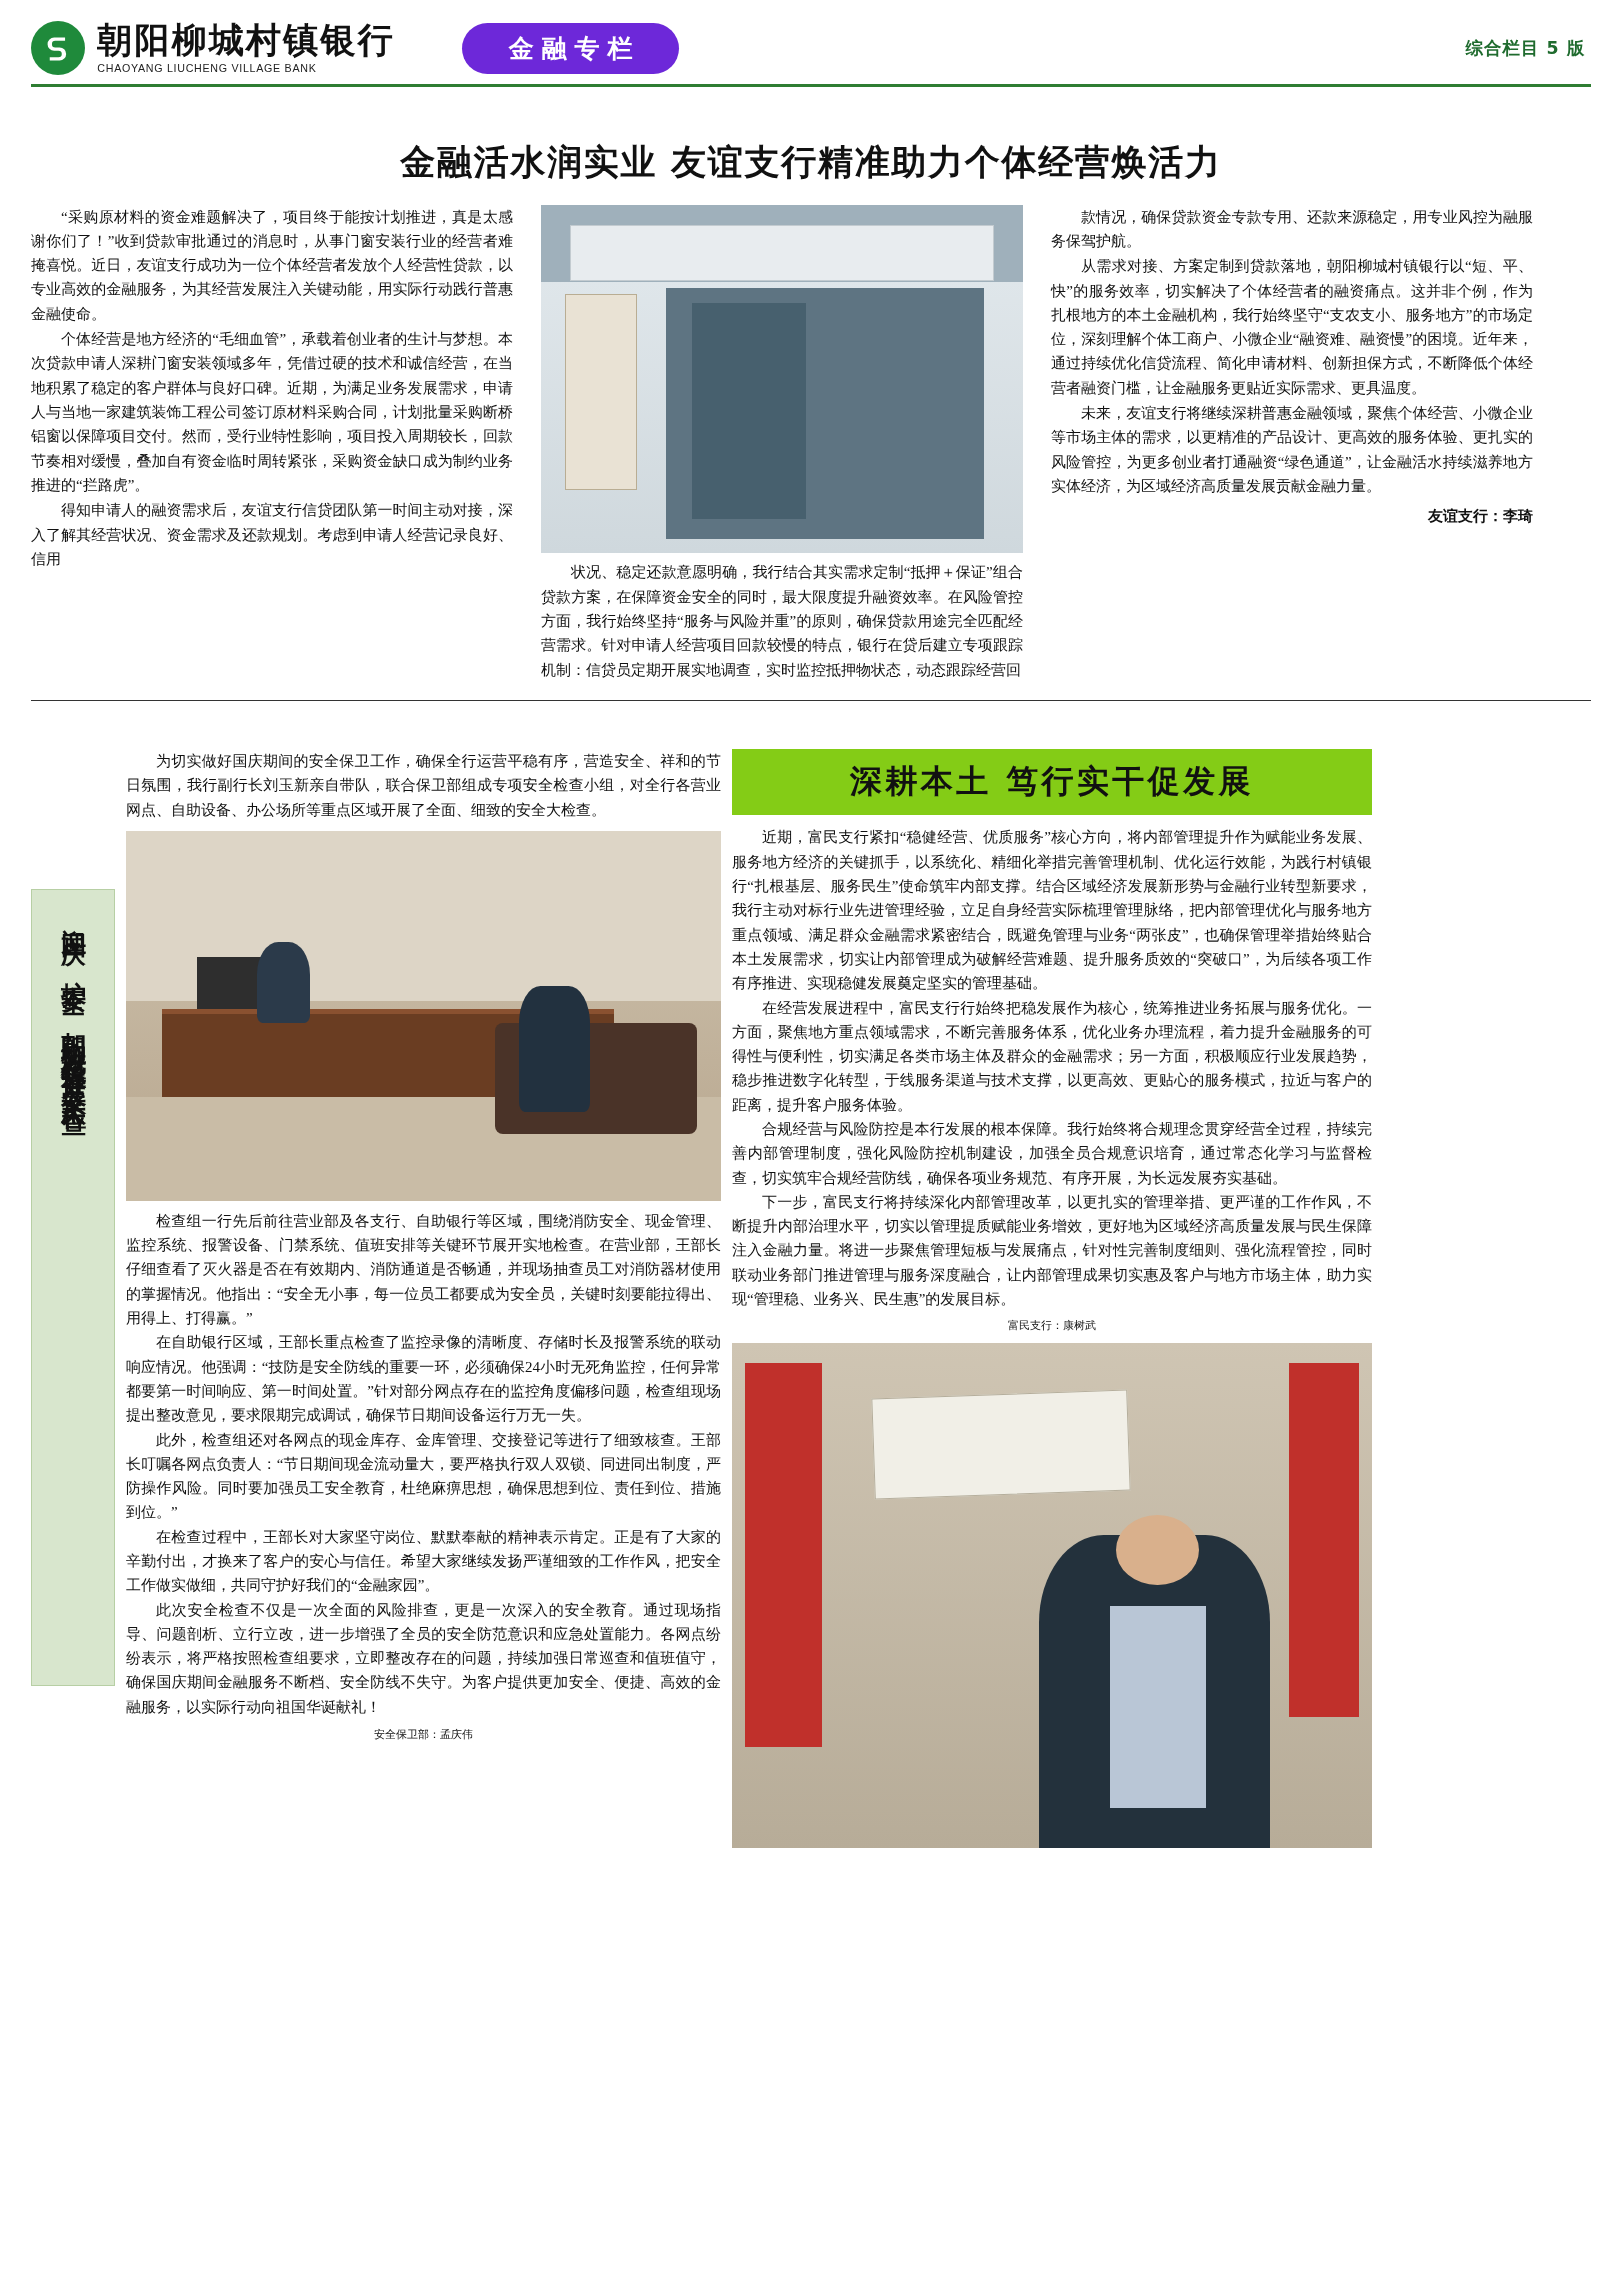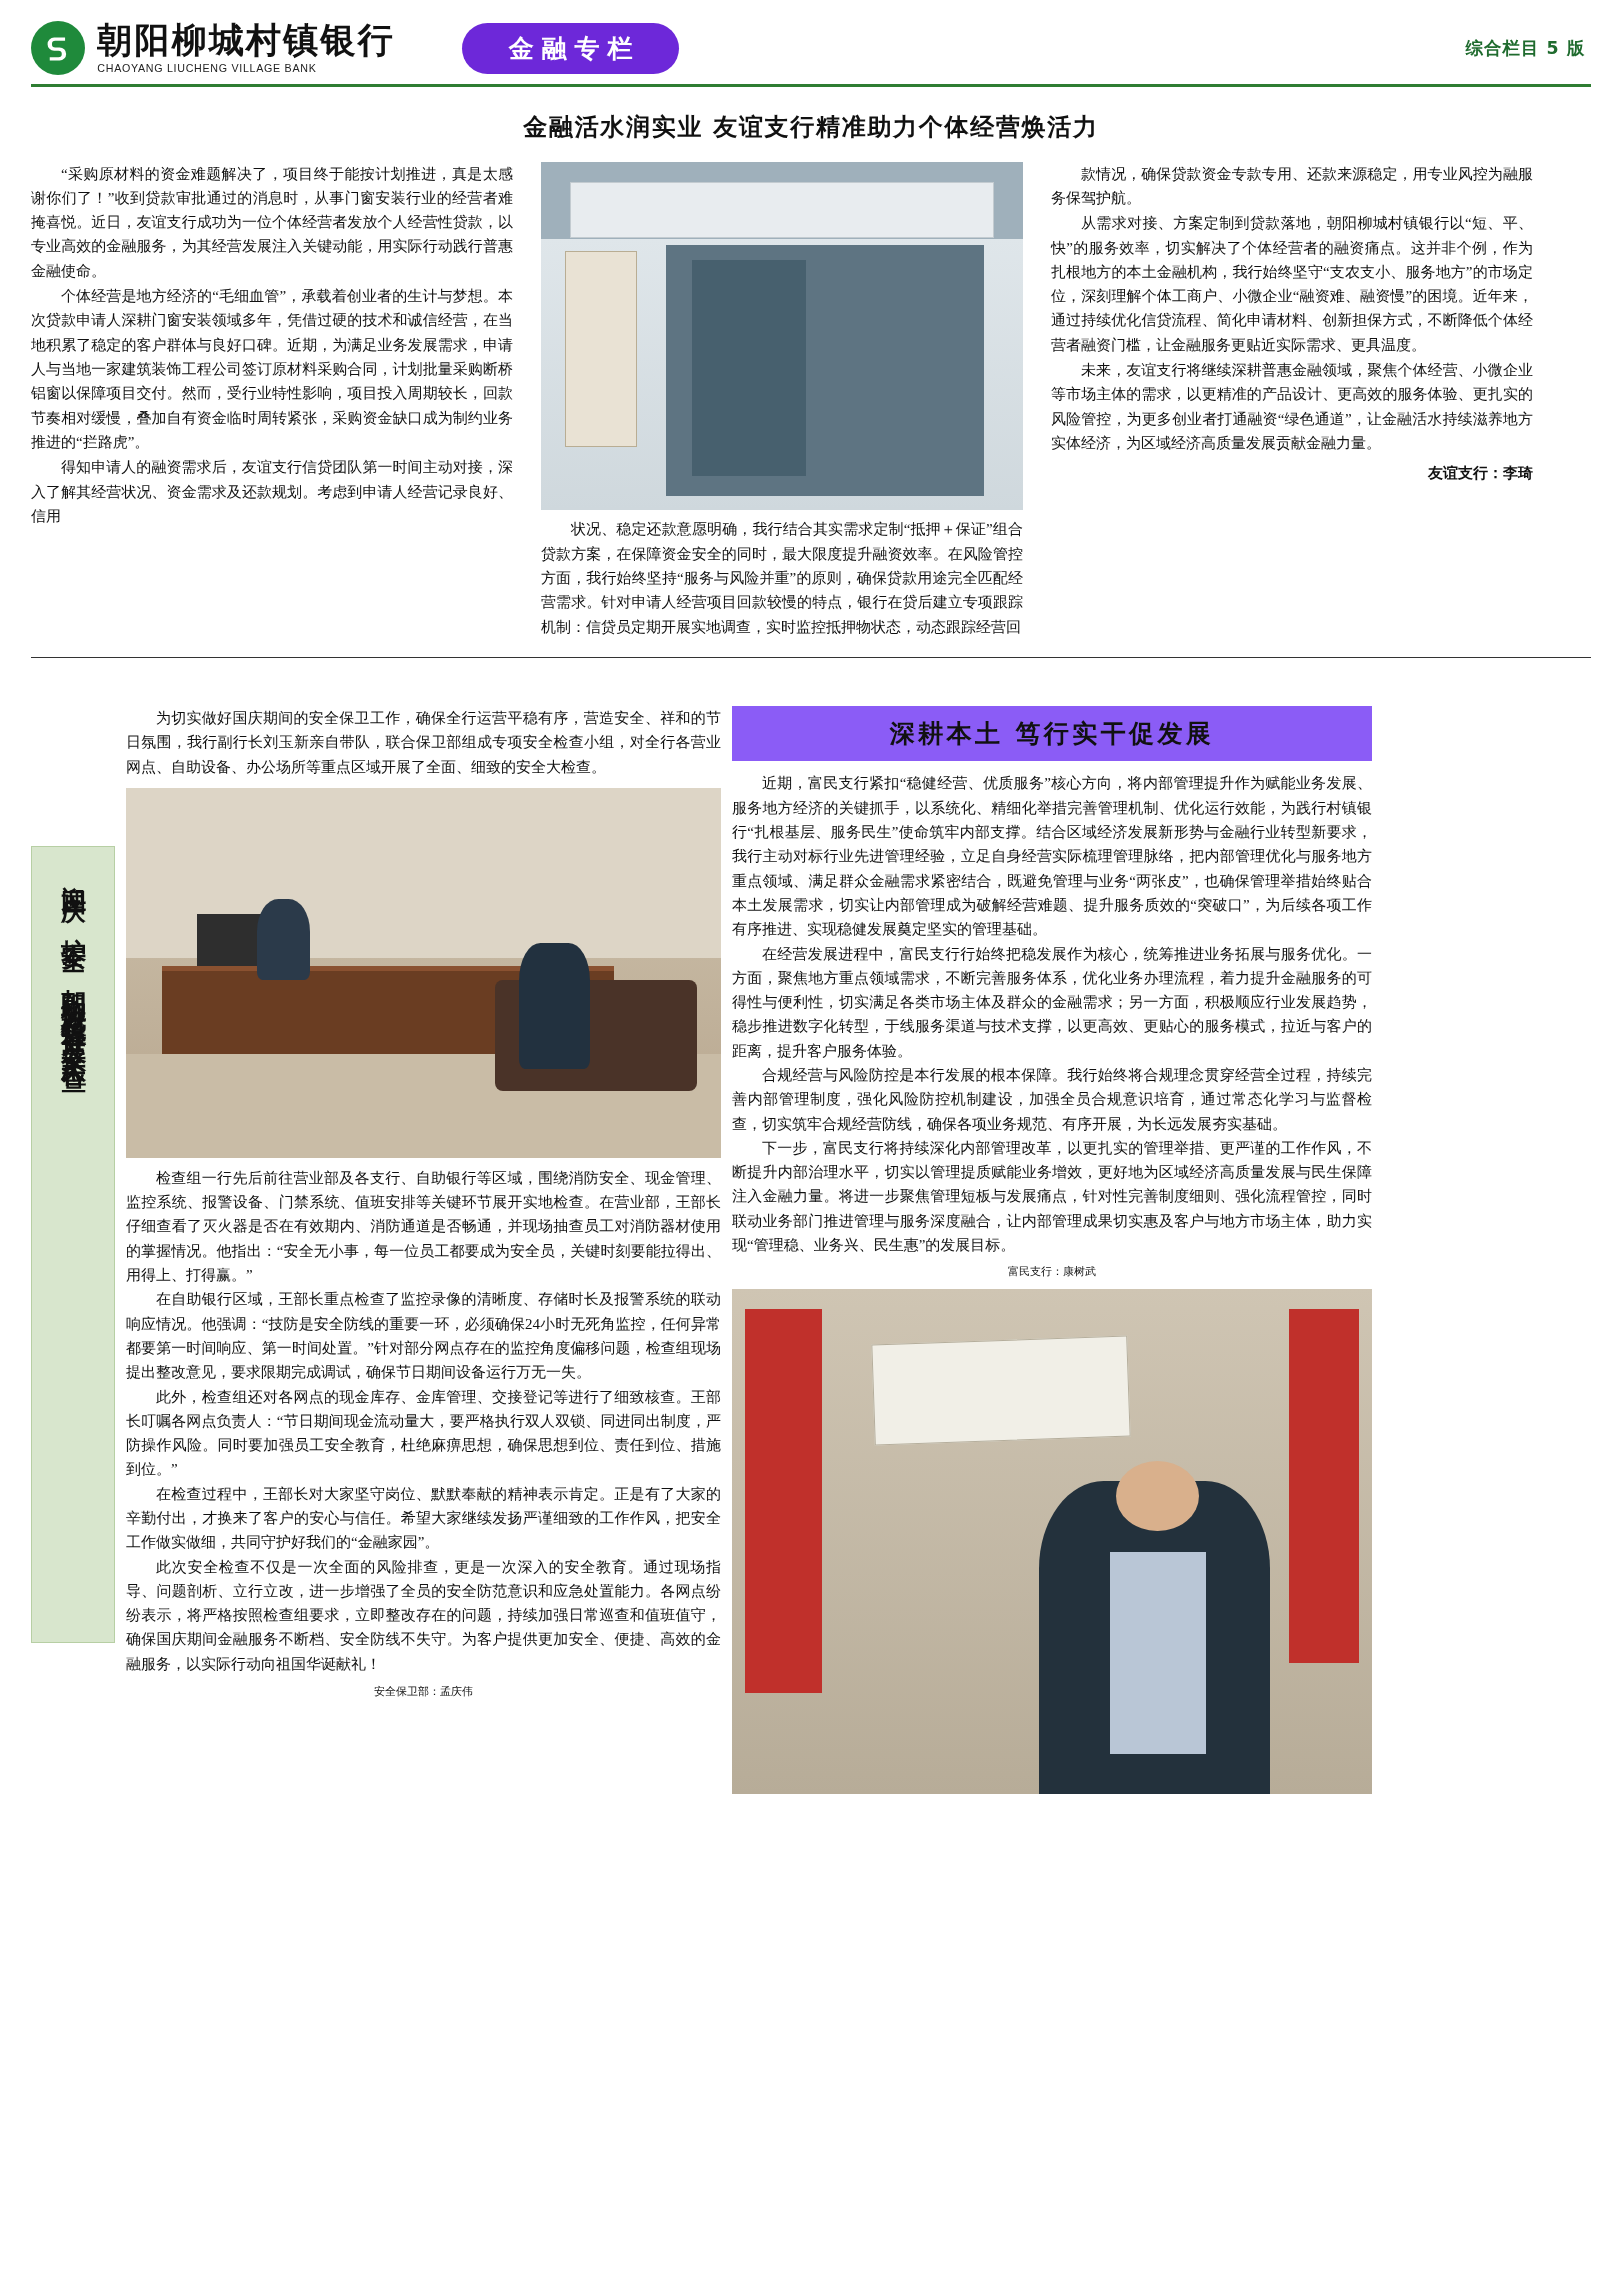--- a/index.html
+++ b/index.html
@@ -72,23 +72,24 @@
     color: #1f6b2e;
     letter-spacing: 1.1px;
     padding-right: 5.6px;
   }
 
   
   .headline {
     text-align: center;
     font-family: "DejaVu Sans", "Liberation Sans", sans-serif;
     font-weight: 700;
-    font-size: 24px;
+    font-size: 35px;
     letter-spacing: 1.7px;
     padding: 23.6px 0 19px 0;
+    margin-top: 28px;
   }
 
   
   .top-block { display: flex; gap: 28px; }
   .col { font-size: 15px; line-height: 1.62; text-align: justify; }
   .col p { text-indent: 2em; margin-bottom: 1.1px; }
   .col-1 { width: 482px; }
   .col-2 { width: 482px; }
   .col-3 { width: 482px; }
 
@@ -137,25 +138,25 @@
     height: 100%;
     margin: 0 auto;
     color: #111;
   }
 
   .lower-mid { width: 595px; font-size: 15px; line-height: 1.62; text-align: justify; }
   .lower-mid p { text-indent: 2em; }
   .lower-right { width: 640px; }
 
   .sec-title-bar {
-    background: #8b5cf6;
+    background: #84cc16;
     text-align: center;
     font-family: "DejaVu Sans", "Liberation Sans", sans-serif;
     font-weight: 700;
-    font-size: 25px;
+    font-size: 32px;
     letter-spacing: 3.4px;
     padding: 11.2px 0;
     margin-bottom: 10px;
   }
   .lower-right p {
     font-size: 15px;
     line-height: 1.62;
     text-align: justify;
     text-indent: 2em;
   }

